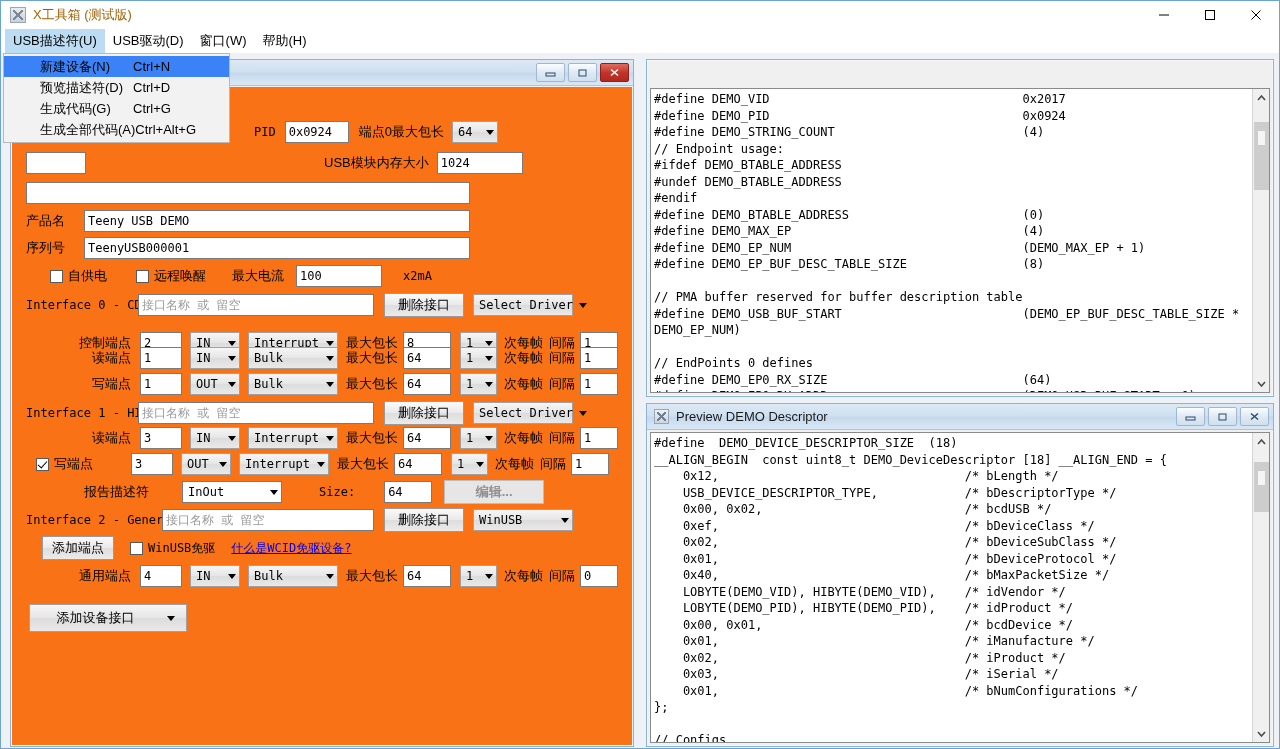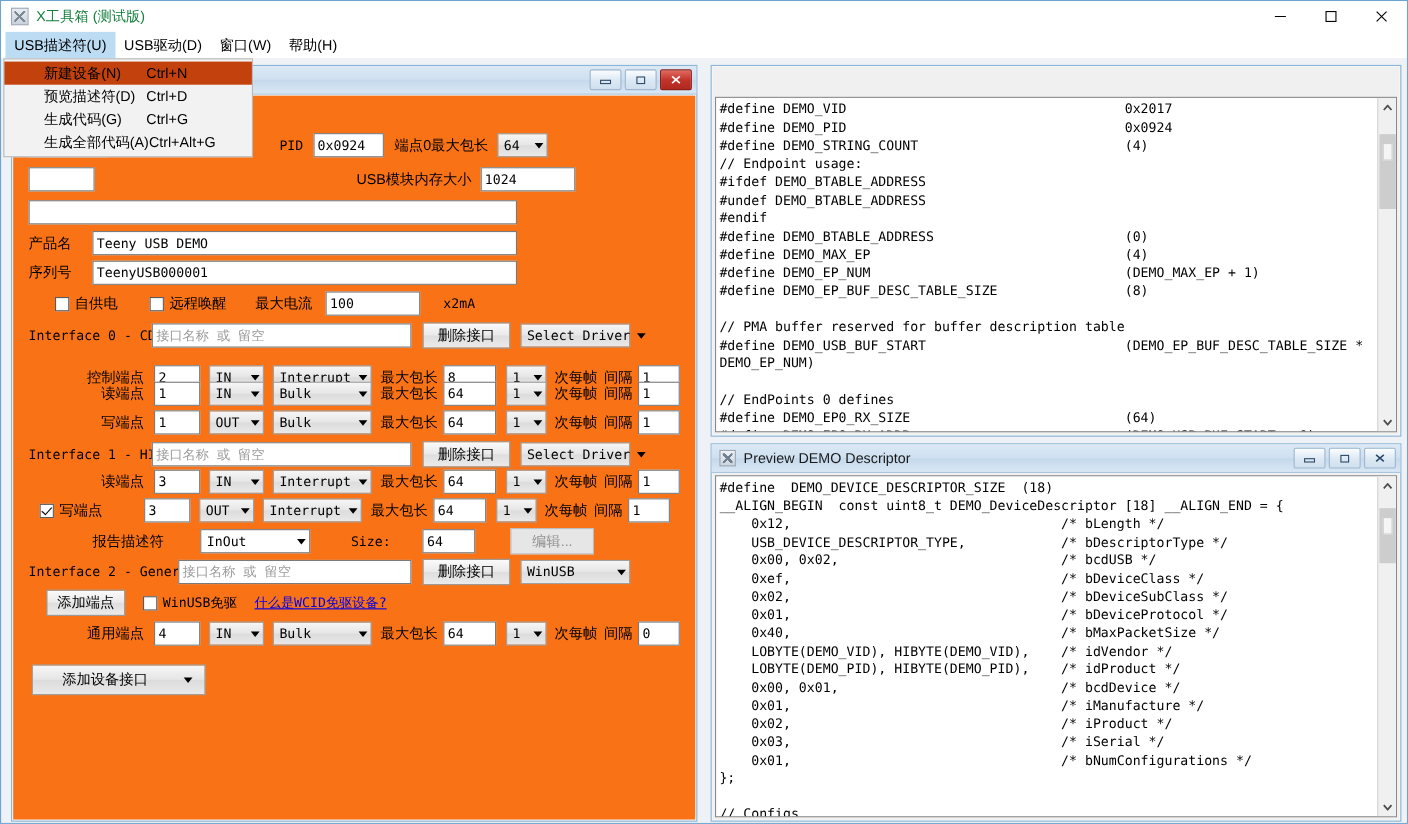--- a/index.html
+++ b/index.html
@@ -33,21 +33,21 @@
     position: relative;
   }
   .titlebar .tb-icon::before {
     content: "";
     position: absolute; left: 2px; top: 2px; right: 2px; bottom: 2px;
     background:
       linear-gradient(45deg, transparent 44%, #7c8894 44%, #7c8894 56%, transparent 56%),
       linear-gradient(-45deg, transparent 44%, #7c8894 44%, #7c8894 56%, transparent 56%);
   }
   .titlebar .tb-title {
-    font-size: 13px; color: #15803d; white-space: nowrap;
+    font-size: 13px; color: #a16207; white-space: nowrap;
   }
   .win-btns { position: absolute; right: 0; top: 0; height: 28px; display: flex; }
   .win-btn {
     width: 46px; height: 28px;
     display: flex; align-items: center; justify-content: center;
     color: #000;
   }
   .win-btn svg { display:block; }
 
   
@@ -198,21 +198,21 @@
     border: 1px solid #b8b8b8;
     padding: 2px 0;
     z-index: 50;
   }
   .popup-item {
     height: 21px;
     display: flex; align-items: center;
     font-size: 13px; color: #000;
     padding: 0 8px 0 0;
   }
-  .popup-item.sel { background: #c2410c; }
+  .popup-item.sel { background: #3b82f6; }
   .popup-item .mlabel { margin-left: 36px; flex: 1; white-space: nowrap; }
   .popup-item .maccel { text-align: left; width: 88px; white-space: nowrap; }
 
   
   #wnd-ep   { left: 644px; top: 6px;   width: 628px; height: 338px; }
   #wnd-desc { left: 644px; top: 350px; width: 628px; height: 344px; }
 
   .code-area {
     position: absolute; left: 3px; top: 28px;
     right: 3px; bottom: 3px;
@@ -500,21 +500,21 @@
         </div>
 
         <div class="row" style="left:72px; top:393px;">
           <span class="lbl" style="width:90px;">报告描述符</span>
           <div class="combo white" style="width:100px; margin-left:8px;">
             <span>InOut</span>
             <span class="caret"></span>
           </div>
           <span class="lbl-mono" style="margin-left:37px;">Size:</span>
           <input class="tf" style="width: 48px; margin-left: 29px;" value="64">
-          <div class="btn disabled" style="width:76px; margin-left:32px;">编辑...</div>
+          <div class="btn disabled" style="width:100px; margin-left:12px;font-weight:bold;">编辑...</div>
         </div>
 
         <div class="row" style="left:14px; top:421px;">
           <span class="lbl-mono" style="width:136px;">Interface 2  - Generic</span>
           <input class="tf" style="width: 212px;" placeholder="接口名称 或 留空">
           <div class="btn" style="width:80px; margin-left:10px;">删除接口</div>
           <div class="combo" style="width:100px; margin-left:9px;">
             <span>WinUSB</span>
             <span class="caret"></span>
           </div>

